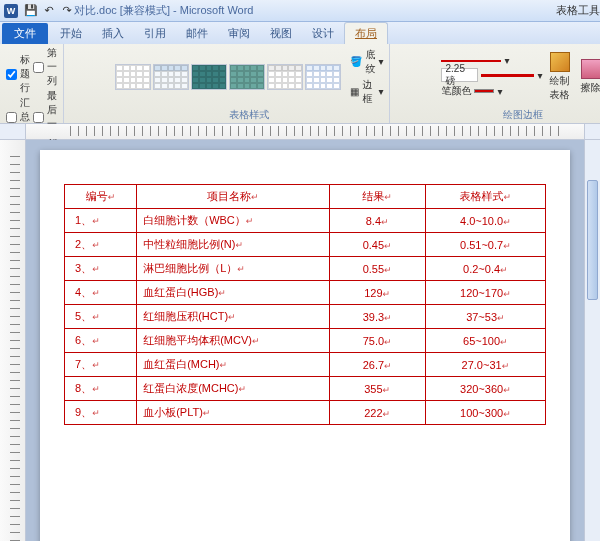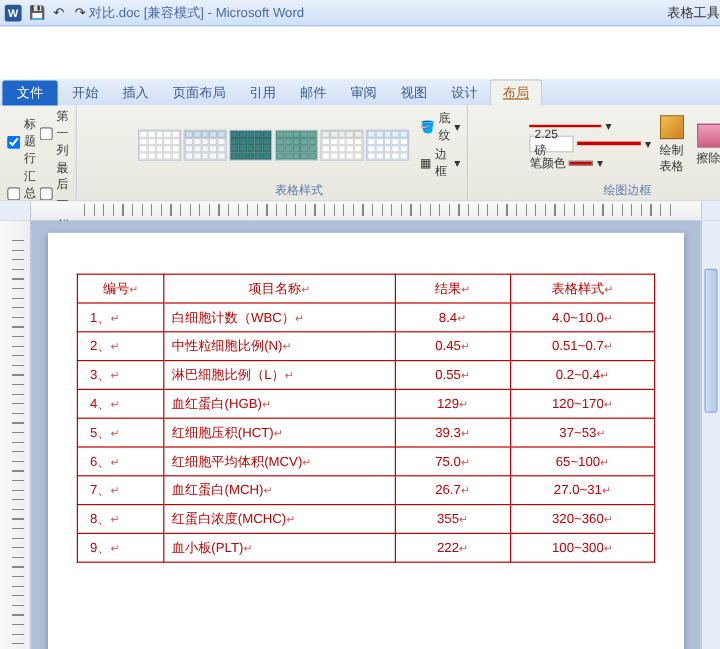--- a/index.html
+++ b/index.html
@@ -4,21 +4,21 @@
 <style>
   * { box-sizing: border-box; margin: 0; padding: 0; font-family: "Microsoft YaHei", "SimSun", sans-serif; }
   body { background: #fff; font-size: 11px; color: #333; overflow: hidden; width: 600px; height: 541px; }
   
   .title-bar { background: linear-gradient(180deg, #e8f0fb 0%, #cfe0f7 100%); height: 22px; display: flex; align-items: center; border-bottom: 1px solid #9db8e0; padding-left: 4px; }
   .title-bar .wicon { width: 14px; height: 14px; background: #2b579a; color: #fff; display: flex; align-items: center; justify-content: center; font-size: 9px; font-weight: bold; border-radius: 2px; margin-right: 6px; }
   .title-bar .qat { display: flex; gap: 4px; }
   .title-bar .qat span { width: 14px; height: 14px; display: flex; align-items: center; justify-content: center; cursor: pointer; }
   .title-bar .title { flex: 1; text-align: left; font-size: 11px; color: #4a6a9e; }
   
-  .tabs { background: linear-gradient(180deg, #e6eefb 0%, #d2e0f5 100%); height: 22px; display: flex; align-items: flex-end; padding-left: 2px; margin-top: 44px; }
+  .tabs { background: linear-gradient(180deg, #e6eefb 0%, #d2e0f5 100%); height: 22px; display: flex; align-items: flex-end; padding-left: 2px; }
   .tabs .tab { padding: 3px 10px 3px 10px; font-size: 11px; color: #3a5a8a; cursor: pointer; }
   .tabs .tab.file { background: #1e66c7; color: #fff; border-radius: 2px 2px 0 0; margin-right: 2px; padding: 3px 12px; }
   .tabs .tab.active { background: #f2f2ec; border: 1px solid #b8c8e0; border-bottom: none; border-radius: 3px 3px 0 0; color: #a06020; text-decoration: underline; }
   
   .ribbon { background: linear-gradient(180deg, #f2f2ec 0%, #e8e8e0 100%); height: 80px; display: flex; border-bottom: 1px solid #c0c8d8; gap: 45px; }
   .ribbon .group { border-right: 1px solid #c8d0e0; padding: 2px 6px 0 6px; display: flex; flex-direction: column; }
   .ribbon .group .content { flex: 1; display: flex; align-items: center; gap: 3px; }
   .ribbon .group .label { text-align: center; font-size: 10px; color: #5a7aaa; padding: 1px 0; }
   
   .opts { display: flex; flex-direction: column; gap: 1px; font-size: 10px; }
@@ -84,21 +84,20 @@
     <span>↷</span>
   </div>
   <div class="title">对比.doc [兼容模式] - Microsoft Word</div>
   <div class="context-label">表格工具</div>
 </div>
 
 <div class="tabs">
   <div class="tab file">文件</div>
   <div class="tab">开始</div>
   <div class="tab">插入</div>
-  <div class="tab">页面布局</div>
   <div class="tab">引用</div>
   <div class="tab">邮件</div>
   <div class="tab">审阅</div>
   <div class="tab">视图</div>
   <div class="tab">设计</div>
   <div class="tab active">布局</div>
 </div>
 
 <div class="ribbon">
   <div class="group">

